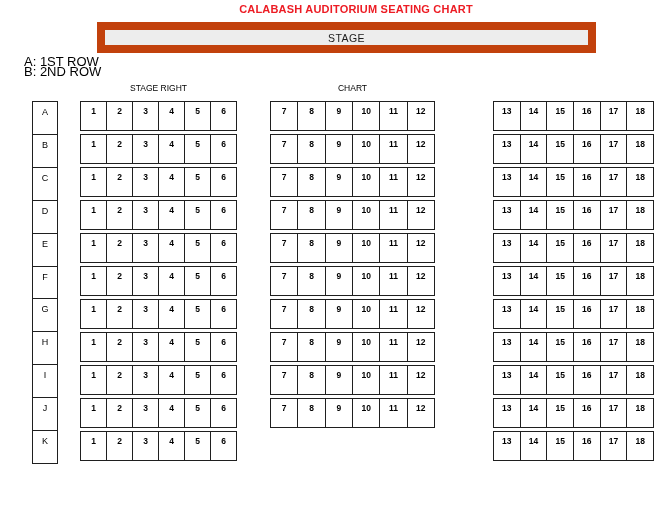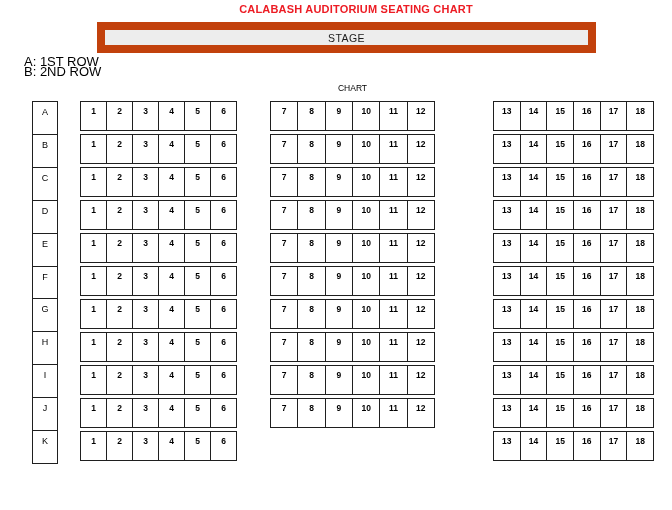--- a/index.html
+++ b/index.html
@@ -62,20 +62,21 @@
 
   <div class="stage">
     <span>STAGE</span>
   </div>
 
   <div class="legend">
     <div>A: 1ST ROW</div>
     <div>B: 2ND ROW</div>
   </div>
 
+  <div class="sec-header" id="hdr-stage-right">STAGE RIGHT</div>
   <div class="sec-header" id="hdr-center">CHART</div>
 
   <div id="row-labels">
       <div class="row-label-cell">A</div>
       <div class="row-label-cell">B</div>
       <div class="row-label-cell">C</div>
       <div class="row-label-cell">D</div>
       <div class="row-label-cell">E</div>
       <div class="row-label-cell">F</div>
       <div class="row-label-cell">G</div>

